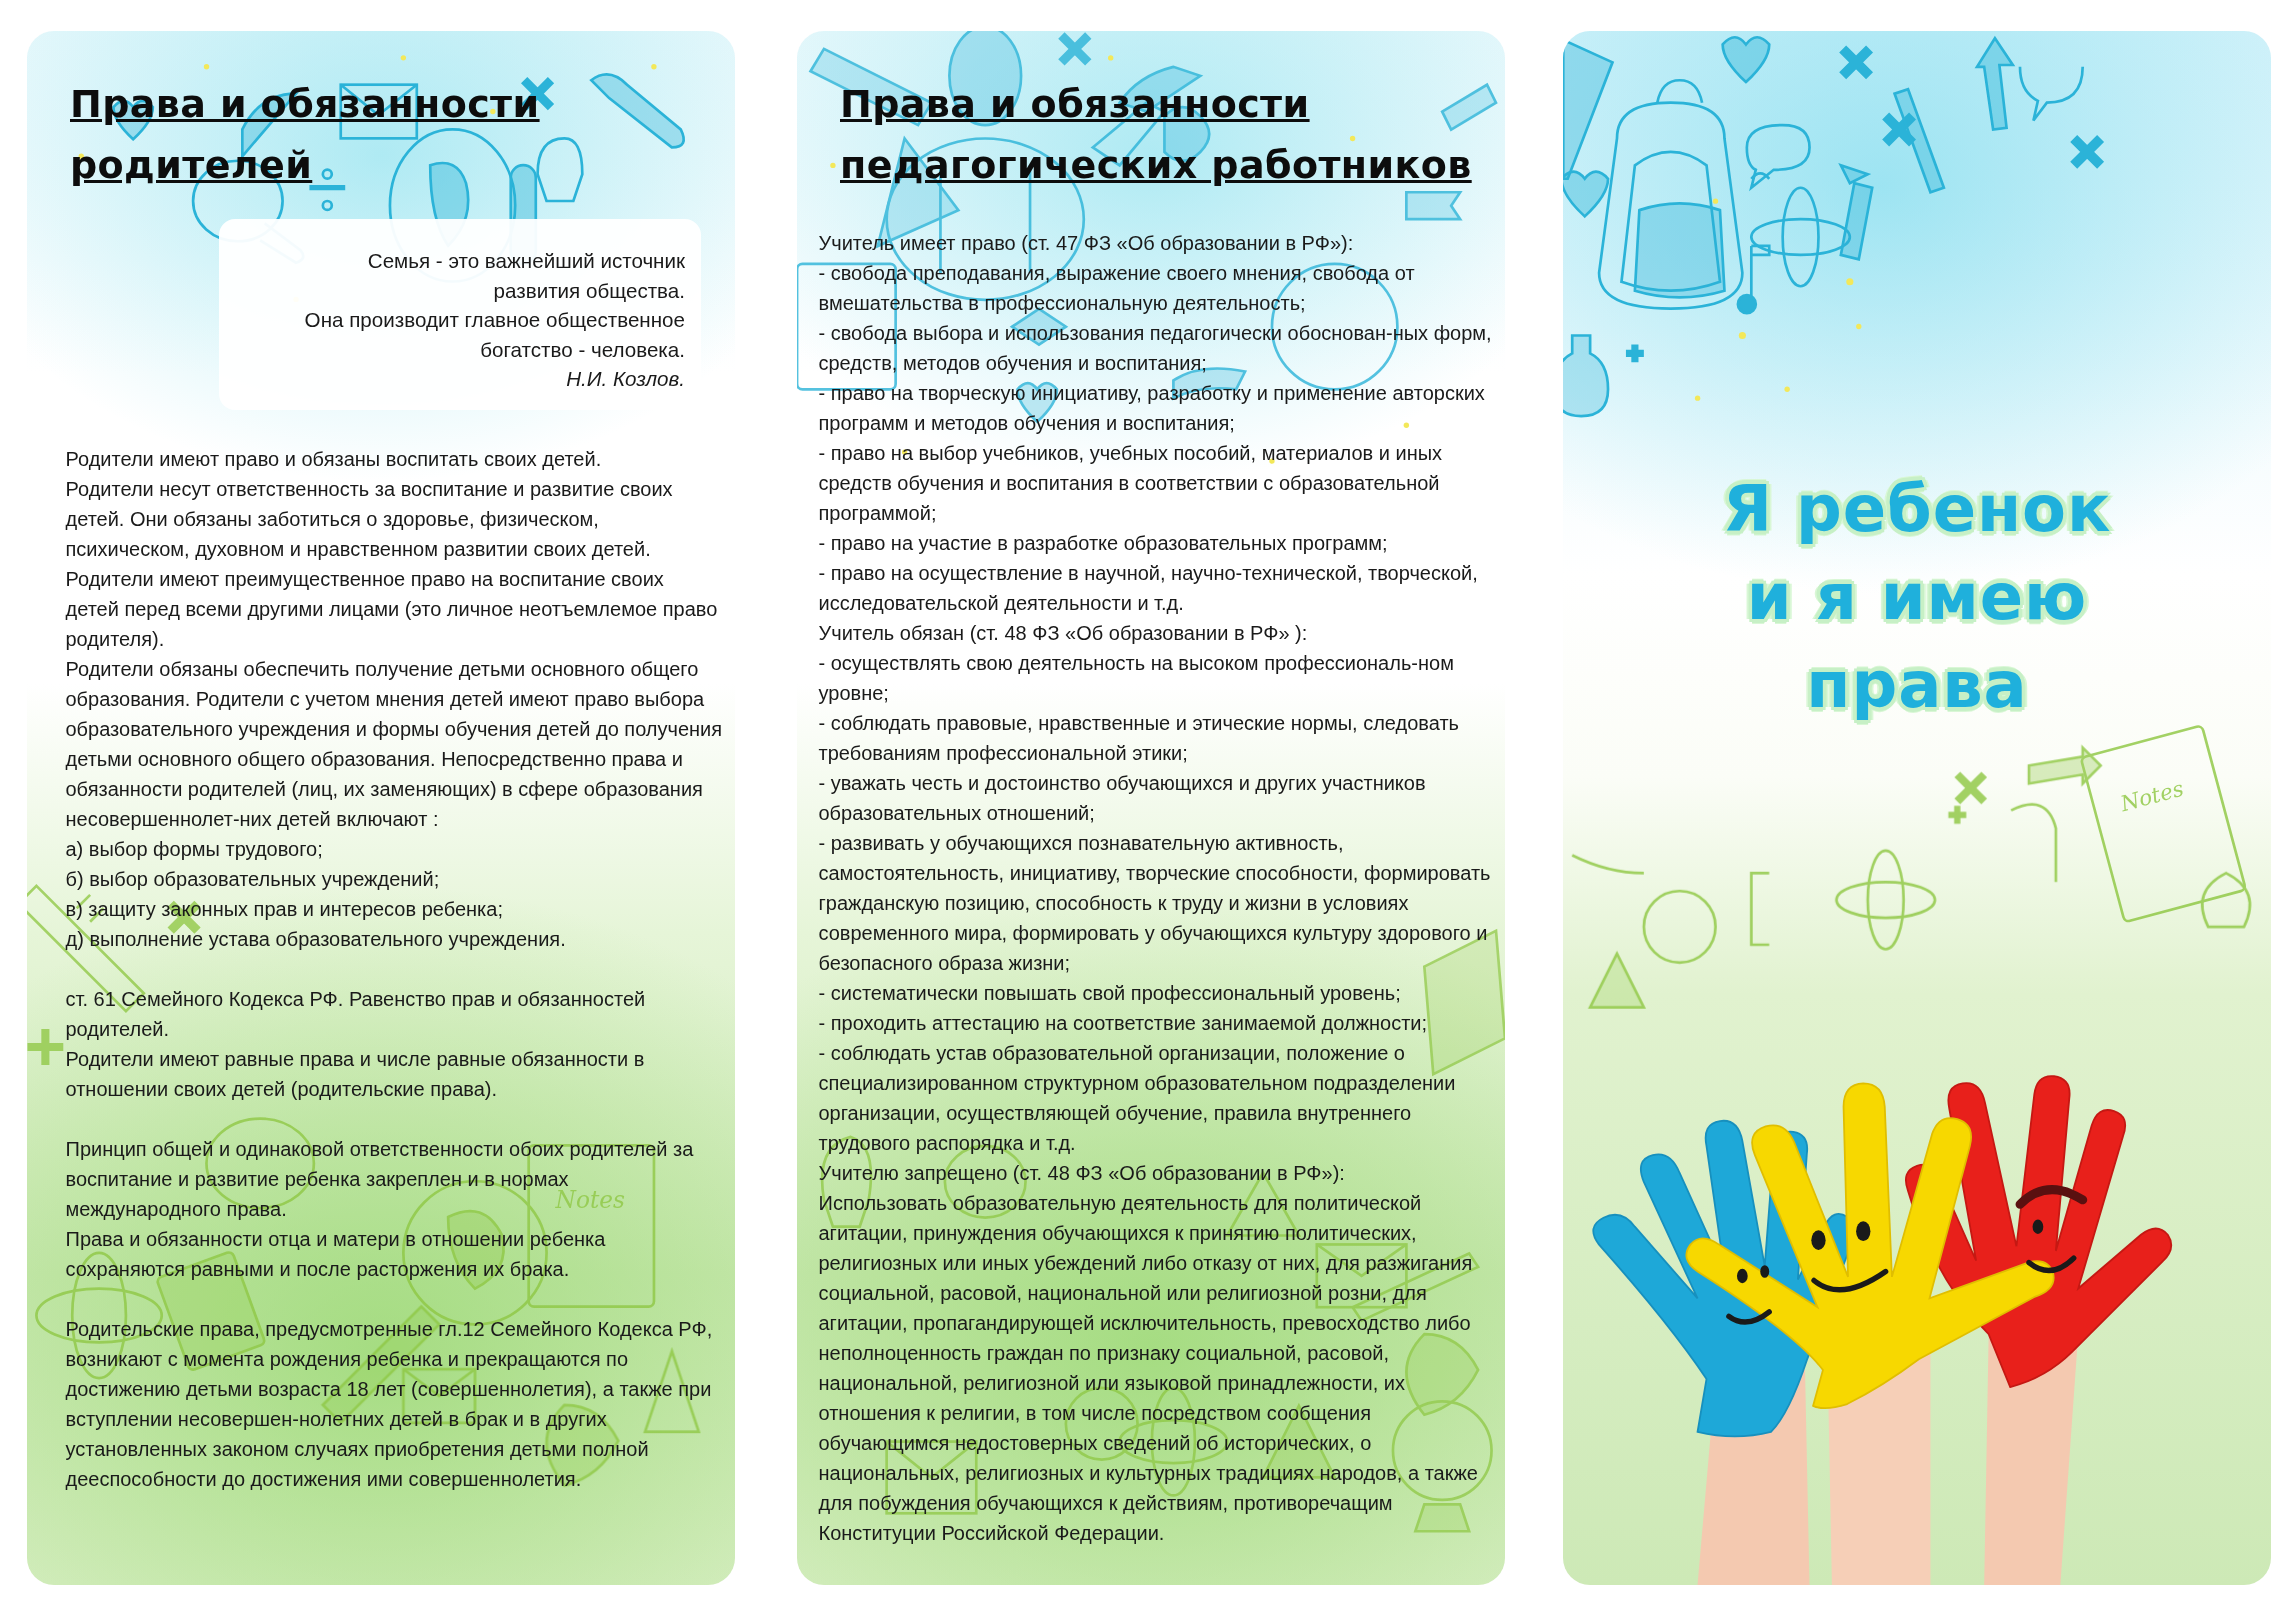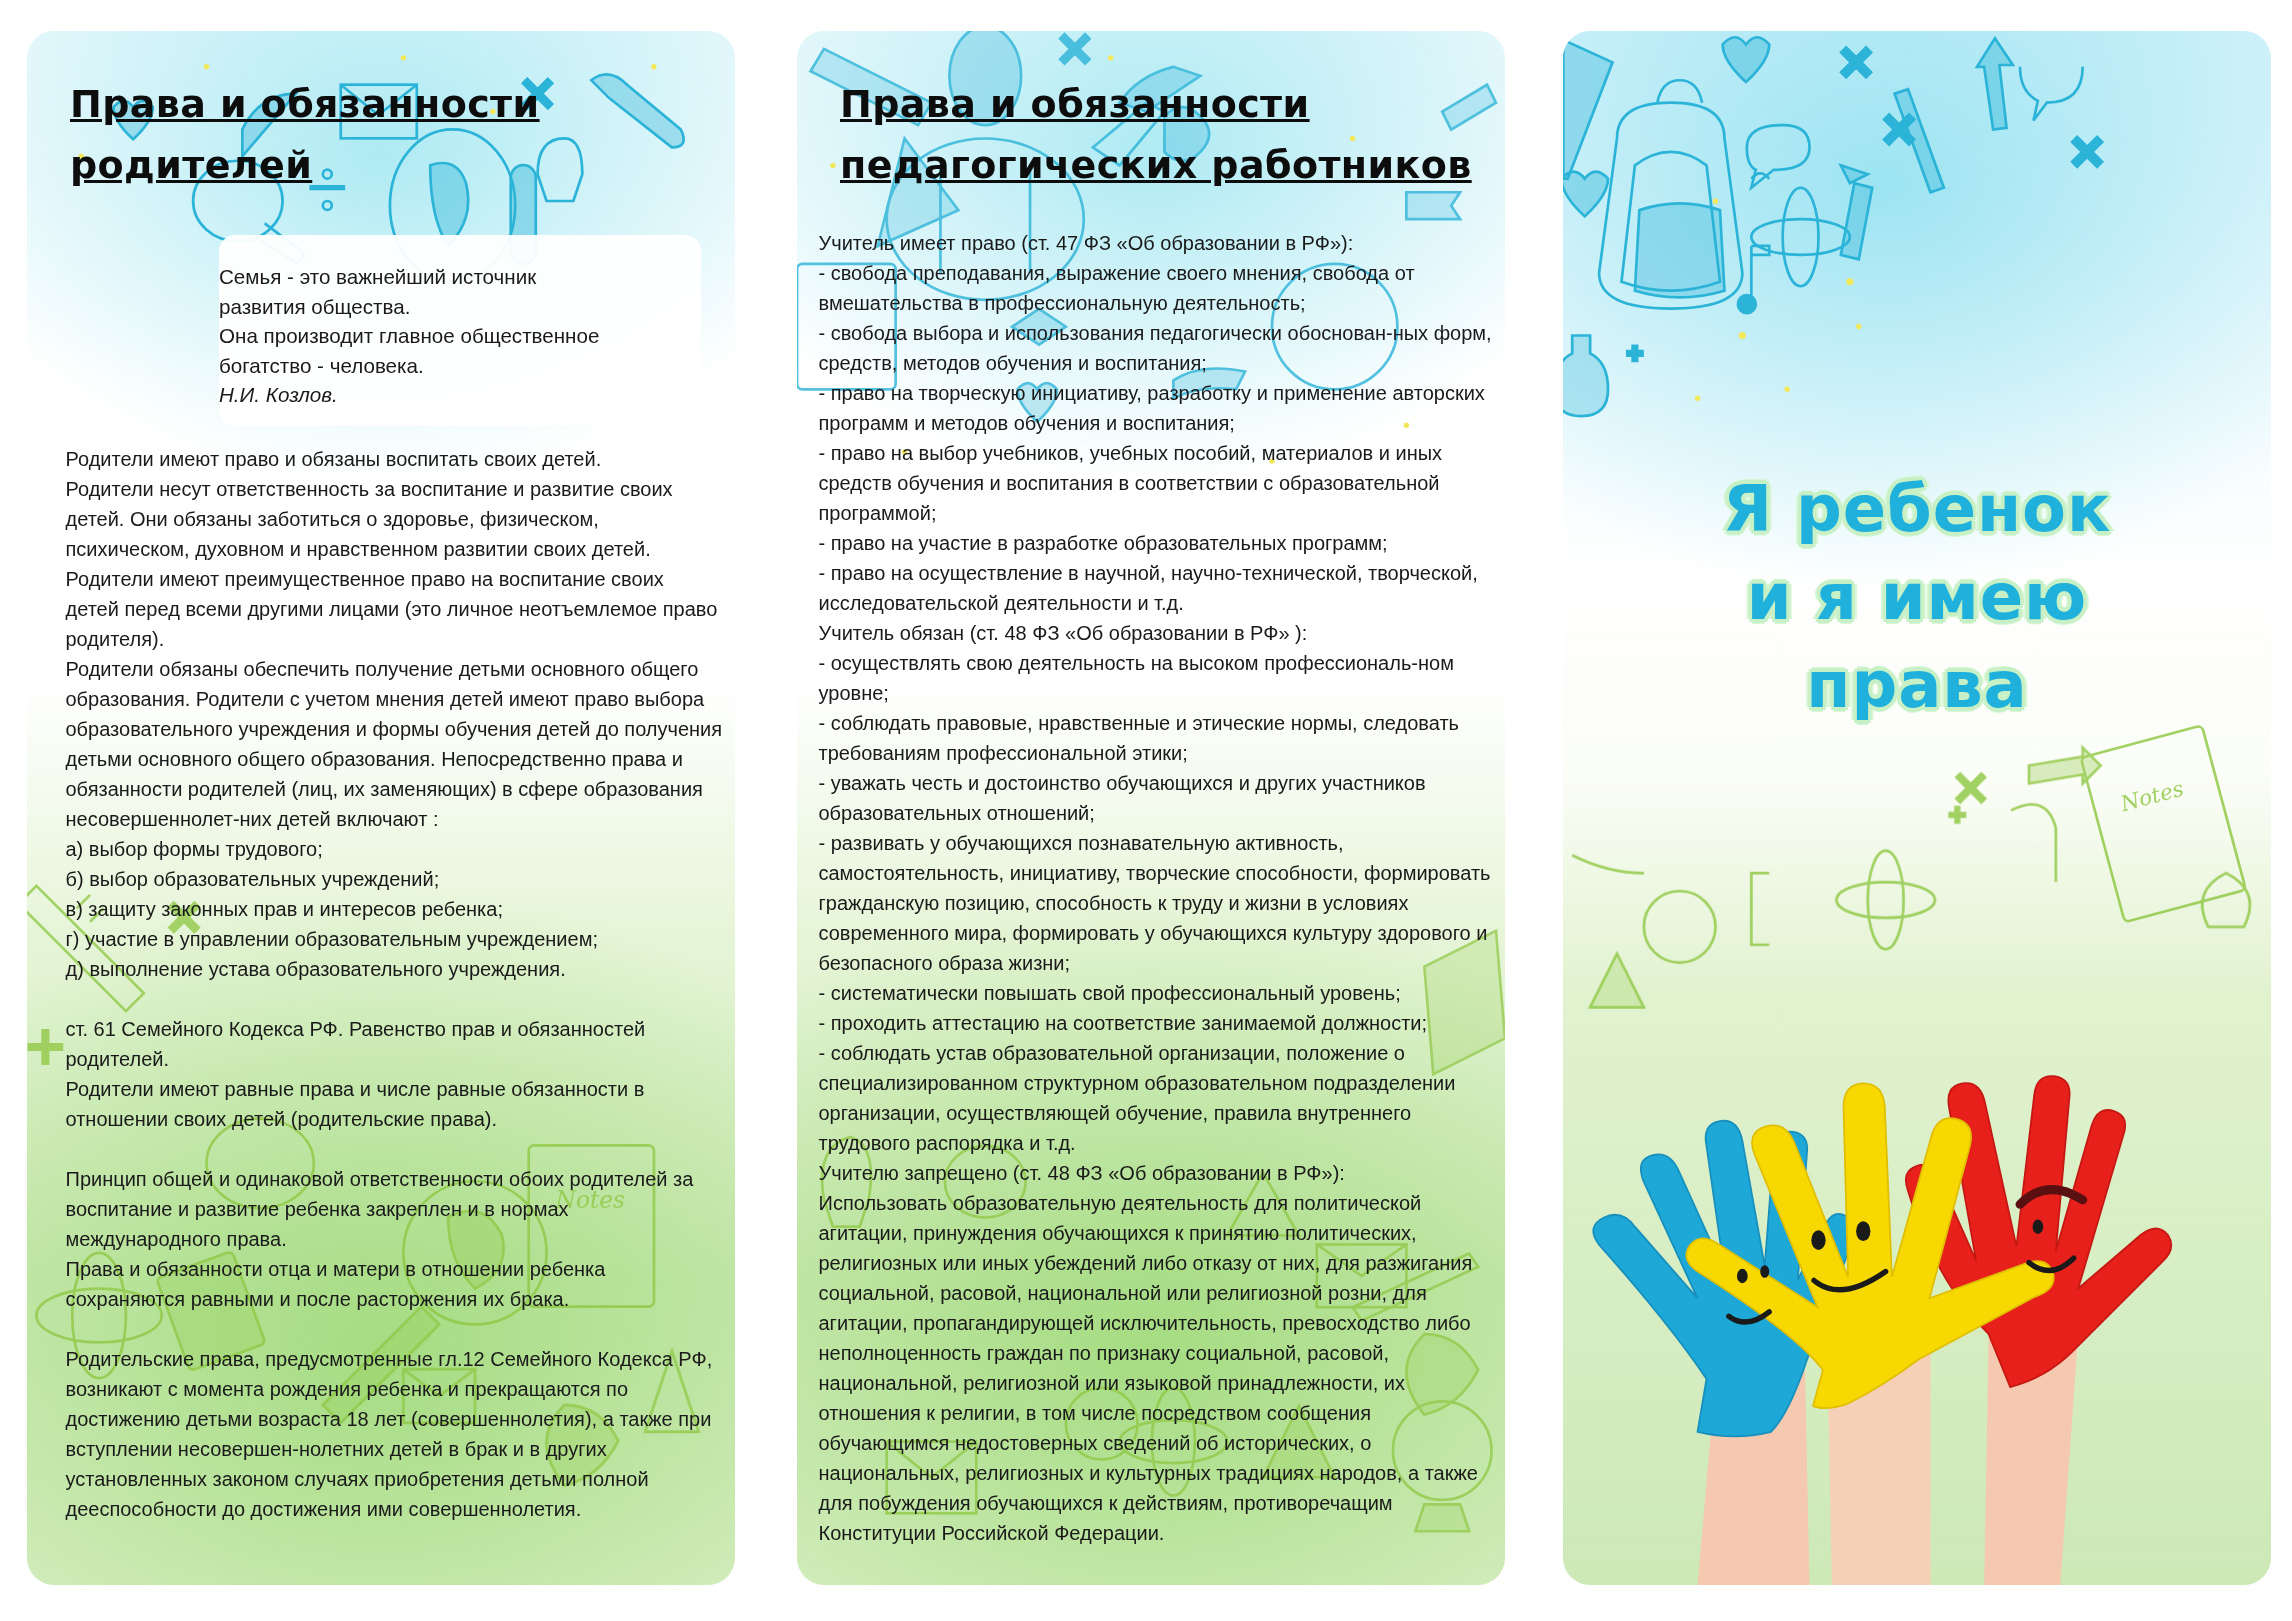--- a/index.html
+++ b/index.html
@@ -58,22 +58,23 @@
       margin: 43px 0 0 21.5px;
       color: #0d0d0d;
       letter-spacing: 0.4px;
       text-decoration: underline;
     }
     .middle h1.section-title { margin-left: 21.5px; }
 
     .quote {
       position: absolute;
       right: 34px;
-      top: 204px;
+      top: 188px;
       width: 466px;
+      text-align: right;
       font-size: 20.6px;
       line-height: 29.6px;
       background: rgba(255,255,255,0.95);
       padding: 27px 16px 16px 0;
       border-radius: 16px;
     }
     .quote .author { font-style: italic; }
 
     .body-text {
       font-size: 20px;
@@ -195,21 +196,20 @@
       <div class="author">Н.И. Козлов.</div>
     </div>
 
     <div class="body-text">
       <p><b>Родители имеют право и обязаны воспитать своих детей</b><span>.</span></p>
       <p>Родители несут ответственность за воспитание и развитие своих детей. Они обязаны заботиться о здоровье, физическом, психическом, духовном и нравственном развитии своих детей. Родители имеют преимущественное право на воспитание своих детей перед всеми другими лицами (это личное неотъемлемое право родителя).</p>
       <p><span>Родители обязаны обеспечить получение детьми основного общего образования. Родители с учетом мнения детей имеют право выбора образовательного учреждения и формы обучения детей до получения детьми основного общего образования. Непосредственно права и обязанности родителей (лиц, их заменяющих) в сфере образования несовершеннолет-них детей </span><b>включают :</b></p>
       <p>а) выбор формы трудового;</p>
       <p>б) выбор образовательных учреждений;</p>
       <p>в) защиту законных прав и интересов ребенка;</p>
-      <p>г) участие в управлении образовательным учреждением;</p>
       <p>д) выполнение устава образовательного учреждения.</p>
       <div class="gap"></div>
       <p><b>ст. 61 Семейного Кодекса РФ. Равенство прав и обязанностей родителей.</b></p>
       <p>Родители имеют равные права и числе равные обязанности в отношении своих детей (родительские права).</p>
       <div class="gap"></div>
       <p><b>Принцип общей и одинаковой ответственности</b><span> обоих родителей за воспитание и развитие ребенка закреплен и в нормах международного права.</span></p>
       <p>Права и обязанности отца и матери в отношении ребенка сохраняются равными и после расторжения их брака.</p>
       <div class="gap"></div>
       <p><b>Родительские права, предусмотренные гл.12 Семейного Кодекса РФ, возникают с момента рождения ребенка и</b><span> прекращаются по достижению детьми возраста 18 лет (совершеннолетия), а также при вступлении несовершен-нолетних детей в брак  и в других установленных законом случаях приобретения детьми полной дееспособности до достижения ими совершеннолетия.</span></p>
     </div>

